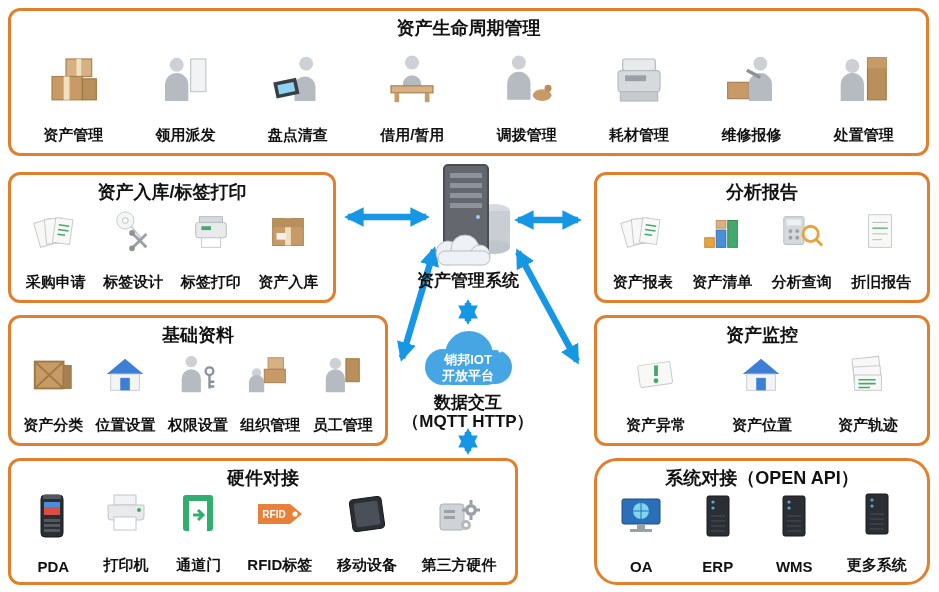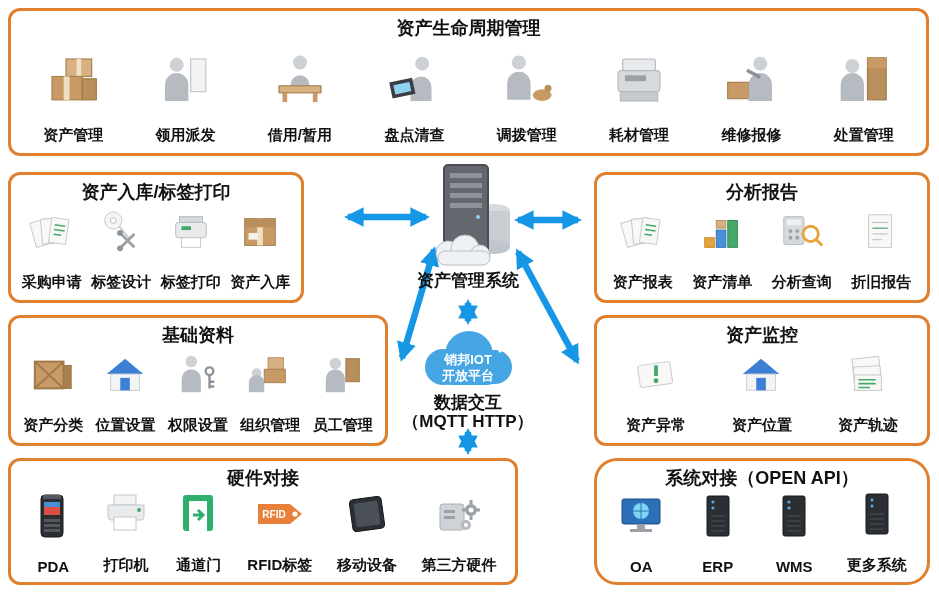--- a/index.html
+++ b/index.html
@@ -25,21 +25,21 @@
   .items{
     flex:1;display:flex;justify-content:space-around;align-items:flex-end;
     padding:0 6px 8px;
   }
   .item{display:flex;flex-direction:column;align-items:center;gap:18px;}
   .ic{display:flex;align-items:flex-end;justify-content:center;text-decoration:underline;}
   .lbl{font-weight:bold;font-size:15px;white-space:nowrap;color:var(--ink);}
 
   .p-lifecycle{left:8px;top:8px;width:921px;height:148px;}
   .p-lifecycle .ic{height:58px;}
-  .p-intake{left:8px;top:172px;width:296px;height:131px;}
+  .p-intake{left:8px;top:172px;width:328px;height:131px;}
   .p-analysis{left:594px;top:172px;width:336px;height:131px;}
   .p-basic{left:8px;top:315px;width:380px;height:131px;}
   .p-monitor{left:594px;top:315px;width:336px;height:131px;}
   .p-hardware{left:8px;top:458px;width:510px;height:127px;}
   .p-system{left:594px;top:458px;width:336px;height:127px;border-radius:23px;}
   .p-intake .ic,.p-analysis .ic,.p-basic .ic,.p-monitor .ic{height:48px;}
   .p-hardware .ic,.p-system .ic{height:50px;}
 
   .arrows{position:absolute;left:0;top:0;pointer-events:none;}
   .arrows line{stroke:var(--arrow);stroke-width:6.5;}
@@ -99,39 +99,39 @@
             <rect x="28" y="6" width="13" height="28" fill="#f2f3f4" stroke="#c2c6ca"></rect>
             <circle cx="16" cy="11" r="6" fill="#cdd1d6"></circle>
             <path d="M6 42 V28 a10 10 0 0 1 20 0 V42 Z" fill="#b6bbc1"></path>
           </svg>
         </span>
         <span class="lbl">领用派发</span>
       </div>
       <div class="item">
         <span class="ic">
           <svg width="56" height="56" viewBox="0 0 48 48">
+            <circle cx="31" cy="10" r="6" fill="#cdd1d6"></circle>
+            <path d="M21 42 V30 a9 9 0 0 1 18 0 V42 Z" fill="#b6bbc1"></path>
+            <rect x="4" y="24" width="20" height="14" fill="#3a3f45" transform="rotate(-12 14 31)"></rect>
+            <rect x="7" y="27" width="14" height="8" fill="#8fd3f2" transform="rotate(-12 14 31)"></rect>
+          </svg>
+        </span>
+        <span class="lbl">盘点清查</span>
+      </div>
+      <div class="item">
+        <span class="ic">
+          <svg width="56" height="56" viewBox="0 0 48 48">
             <circle cx="24" cy="9" r="6" fill="#cdd1d6"></circle>
             <path d="M16 28 a8 8 0 0 1 16 0 v2 H16 Z" fill="#b6bbc1"></path>
             <rect x="6" y="29" width="36" height="6" fill="#d8b183" stroke="#a87f4f"></rect>
             <rect x="9" y="35" width="4" height="8" fill="#c89a66"></rect>
             <rect x="35" y="35" width="4" height="8" fill="#c89a66"></rect>
           </svg>
         </span>
         <span class="lbl">借用/暂用</span>
-      </div>
-      <div class="item">
-        <span class="ic">
-          <svg width="56" height="56" viewBox="0 0 48 48">
-            <circle cx="31" cy="10" r="6" fill="#cdd1d6"></circle>
-            <path d="M21 42 V30 a9 9 0 0 1 18 0 V42 Z" fill="#b6bbc1"></path>
-            <rect x="4" y="24" width="20" height="14" fill="#3a3f45" transform="rotate(-12 14 31)"></rect>
-            <rect x="7" y="27" width="14" height="8" fill="#8fd3f2" transform="rotate(-12 14 31)"></rect>
-          </svg>
-        </span>
-        <span class="lbl">盘点清查</span>
       </div>
       <div class="item">
         <span class="ic">
           <svg width="56" height="56" viewBox="0 0 48 48">
             <circle cx="17" cy="9" r="6" fill="#cdd1d6"></circle>
             <path d="M7 41 V27 a10 10 0 0 1 20 0 V41 Z" fill="#b6bbc1"></path>
             <ellipse cx="37" cy="37" rx="8" ry="5" fill="#c89a66"></ellipse>
             <circle cx="42" cy="31" r="3" fill="#b98f5c"></circle>
           </svg>
         </span>

